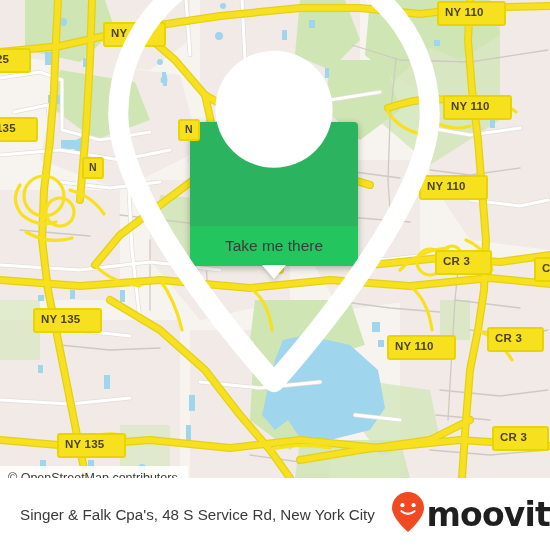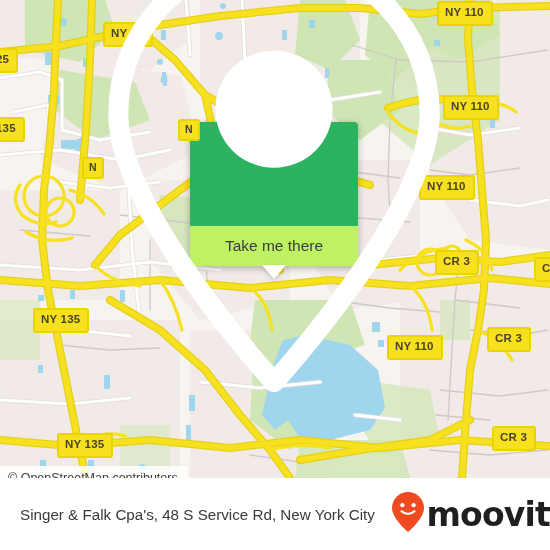--- a/index.html
+++ b/index.html
@@ -28,21 +28,21 @@
   
   .shield {
     position: absolute;
     background: #f7e11e;
     border: 2px solid #e8d400;
     border-radius: 3px;
     color: #4a4327;
     font-weight: bold;
     font-size: 11.5px;
     line-height: 1;
-    padding: 4px 7px 5px 6px;
+    padding: 4px 20px 5px 6px;
     white-space: nowrap;
     letter-spacing: 0.2px;
     font-family: "Liberation Sans", sans-serif;
     text-align: center;
   }
   .shield.small {
     font-size: 10.5px;
     padding: 3px 5px 4px 5px;
   }
 
@@ -59,21 +59,21 @@
   #popup-green {
     background: #2bb35f;
     height: 104px;
     border-radius: 4px 4px 0 0;
     display: flex;
     align-items: center;
     justify-content: center;
   }
   #popup-green svg { display: block; }
   #popup-label {
-    background: #bef264;
+    background: #22c55e;
     height: 40px;
     border-radius: 0 0 4px 4px;
     display: flex;
     align-items: center;
     justify-content: center;
     color: #3c3c3c;
     font-size: 15.5px;
     font-family: "Liberation Sans", sans-serif;
   }
   #popup-tail {

